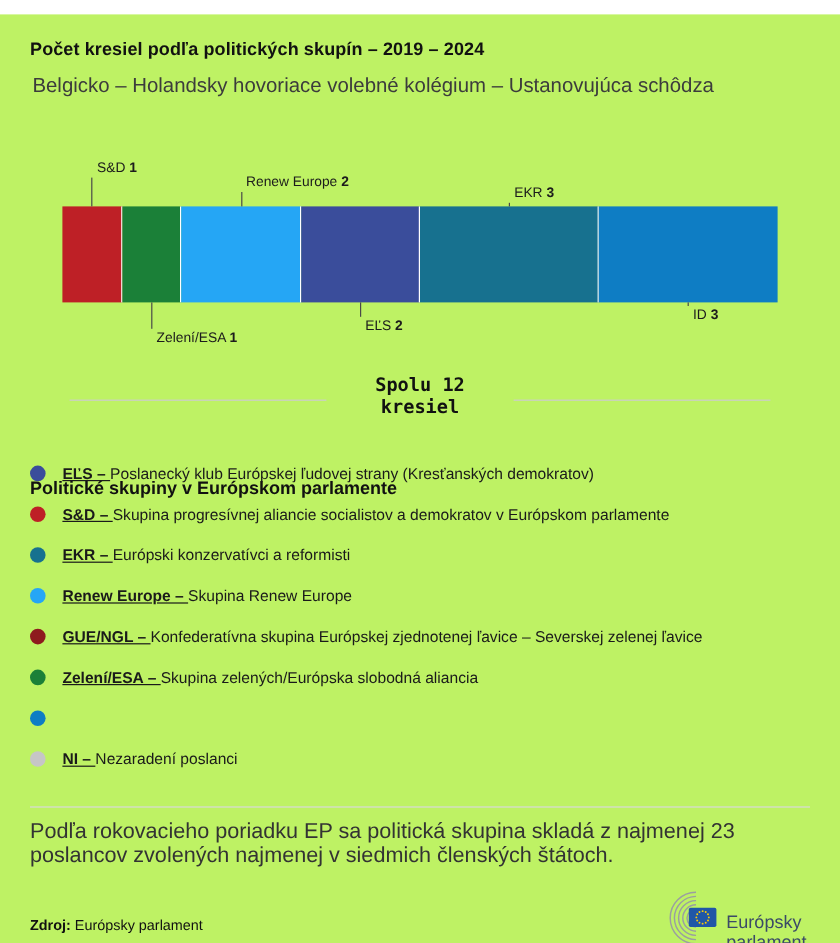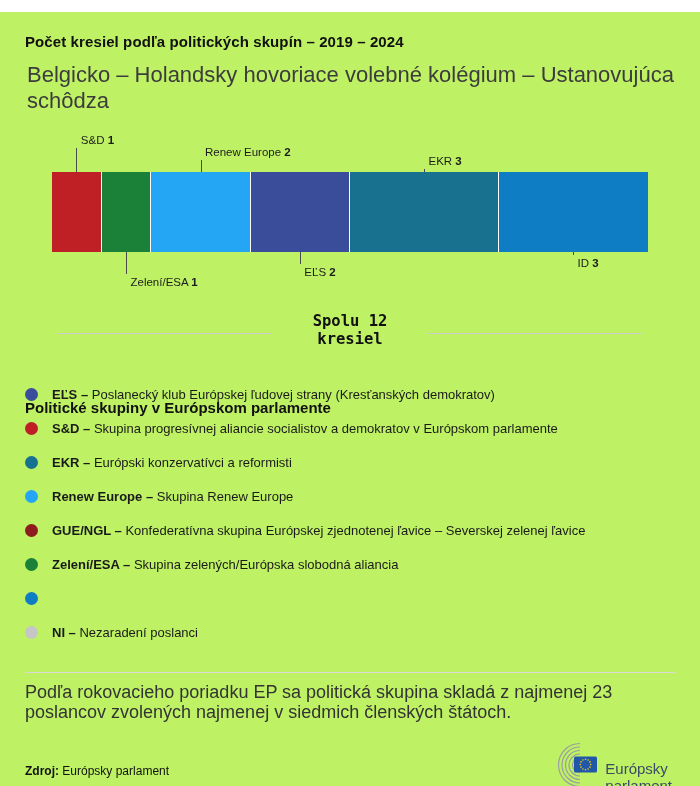--- a/index.html
+++ b/index.html
@@ -5,21 +5,21 @@
   * { margin:0; padding:0; box-sizing:border-box; }
   html,body { background:#fff; }
   body {
     width:700px; height:786px; position:relative;
     font-family:"Liberation Sans", sans-serif; color:#1a1a1a;
     overflow:hidden;
   }
   .page { position:absolute; left:0; top:12px; width:700px; height:786px; background:#bef264;padding-left:44px; }
 
   .title { position:absolute; left:25px; top:21px; font-size:15px; font-weight:bold; color:#111; letter-spacing:.1px; }
-  .subtitle { position:absolute; left:27px; top:50px; font-size:22px; font-weight:400; color:#3c3c3c; }
+  .subtitle { position:absolute; left:27px; top:50px; font-size:17px; font-weight:400; color:#3c3c3c; }
 
   
   .chart-wrap { position:absolute; left:52px; top:120px; width:596px; height:160px; }
   .bar { position:absolute; left:0; top:40px; width:100%; height:80px; display:flex; }
   .seg { height:100%; border-right:1px solid #fff; }
   .seg:last-child { border-right:none; }
   .callout { position:absolute; top:0; bottom:0; width:0; }
   .callout .line { position:absolute; left:-0.5px; width:1px; background:#4a4a4a; }
   .callout .lbl { position:absolute; left:4px; white-space:nowrap; font-size:11.5px; line-height:14px; color:#1c1c1c; }
   .callout .lbl b { font-weight:bold; }
@@ -33,21 +33,21 @@
   .total-rule { position:absolute; top:321px; height:1px; background:#cccccc; }
   .total-rule.left  { left:58px;  width:214px; }
   .total-rule.right { left:428px; width:214px; }
 
   
   .legend-title { position:absolute; left:25px; top:343px; font-size:15px; font-weight:bold; color:#111;margin-top:44px; }
   .legend { position:absolute; left:25px; top:372px; width:655px; height:250px; }
   .legend-item { position:absolute; left:0; height:20px; display:flex; align-items:center; }
   .dot { width:13px; height:13px; border-radius:50%; margin-right:14px; flex:none; }
   .legend-text { font-size:13px; color:#1a1a1a; white-space:nowrap; }
-  .legend-text b { font-weight:bold; }
+  .legend-text b { font-weight:bold;text-decoration:underline; }
 
   .divider { position:absolute; left:25px; top:660px; width:650px; height:1px; background:#d9d9d9; }
   .footnote { position:absolute; left:25px; top:670px; width:645px; font-size:18px; line-height:20px; color:#333; }
 
   .source { position:absolute; left:25px; top:752px; font-size:12px; color:#111; }
   .source b { font-weight:bold; }
 
   .logo { position:absolute; top:724px; right:28px; display:flex; align-items:center; }
   .logo-text { margin-left:5px; font-size:15px; line-height:17px; color:#3b4a67;margin-top:24px; }
 </style>

